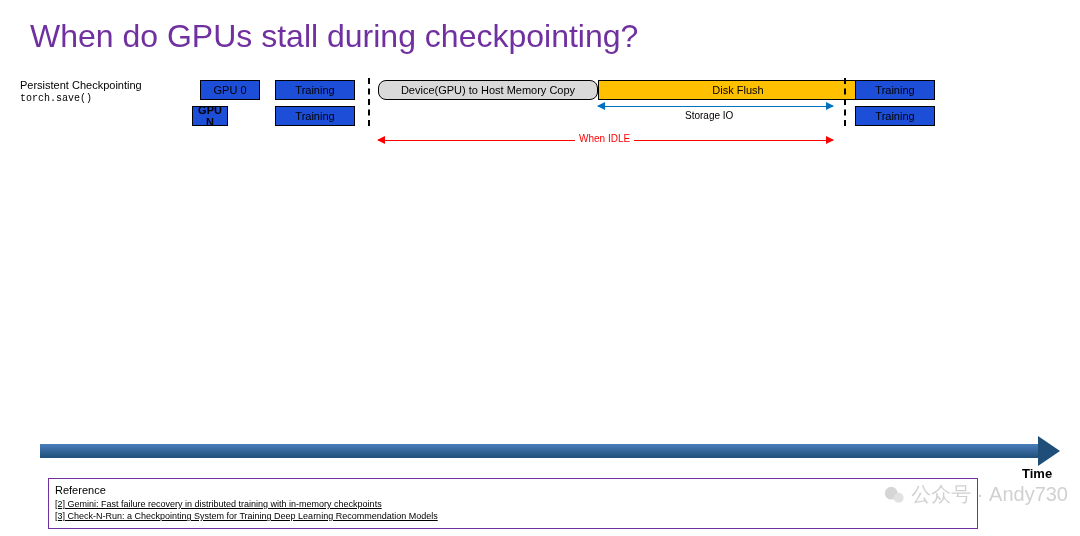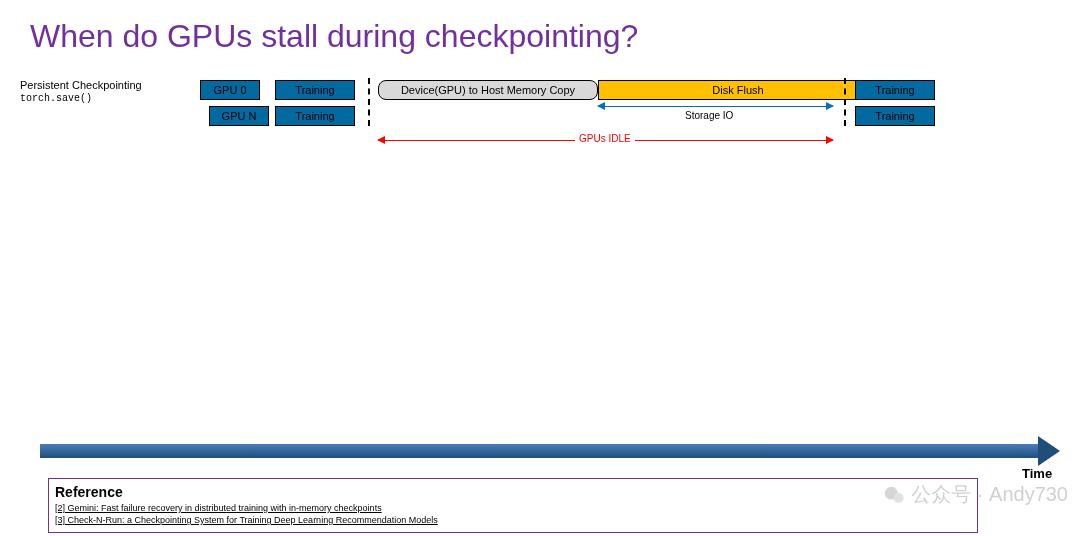--- a/index.html
+++ b/index.html
@@ -26,21 +26,21 @@
     left: 20px;
     top: 78px;
     font-size: 11px;
     line-height: 1.3;
   }
   .subtitle-group .t1 { color: #000; }
   .subtitle-group .t2 { color: #000; font-family: "Courier New", monospace; font-size: 10px;}
   .box {
     position: absolute;
     border: 1px solid #000;
-    background: #0369a1;
+    background: #1d4ed8;
     font-size: 11px;
     text-align: center;
     display: flex;
     align-items: center;
     justify-content: center;
     height: 20px;
   }
   .box.wide { background: #d9d9d9; }
   .box.yellow { background: #ffc000; }
   .vdash {
@@ -121,21 +121,21 @@
   .ref-box {
     position:absolute;
     left:48px;
     top:478px;
     width:930px;
     border:1px solid #7030a0;
     padding:4px 6px 6px 6px;
     font-size:9px;
     line-height:1.35;
   }
-  .ref-box .hdr { font-weight:bold; text-decoration: none; font-size:14px;}
+  .ref-box .hdr { font-weight:normal; text-decoration: none; font-size:11px;}
   .ref-box div span { text-decoration: underline; }
   
   .wm {
     position:absolute;
     right:12px;
     bottom:28px;
     color:rgba(120,120,120,0.35);
     font-size:20px;
     display:flex;
     align-items:center;
@@ -153,32 +153,32 @@
   <div class="t1">Persistent Checkpointing</div>
   <div class="t2">torch.save()</div>
 </div>
 
 <div class="box" style="left:200px; top:80px; width:60px;">GPU 0</div>
 <div class="box" style="left:275px; top:80px; width:80px;">Training</div>
 <div class="box wide" style="left:378px; top:80px; width:220px;border-radius:8px;">Device(GPU) to Host Memory Copy</div>
 <div class="box yellow" style="left:598px; top:80px; width:280px;">Disk Flush</div>
 <div class="box" style="left:855px; top:80px; width:80px;">Training</div>
 
-<div class="box" style="left:209px; top:106px; width:60px;">GPU N</div>
+<div class="box" style="left:192px; top:106px; width:36px;font-weight:bold;">GPU N</div>
 <div class="box" style="left:275px; top:106px; width:80px;">Training</div>
 <div class="box" style="left:855px; top:106px; width:80px;">Training</div>
 
 <div class="vdash" style="left:368px; top:78px;"></div>
 <div class="vdash" style="left:844px; top:78px;"></div>
 
 <div class="blue-arrow" style="left:598px; top:106px; width:235px;"></div>
 <div class="blue-label" style="left:685px; top:110px;">Storage IO</div>
 
 <div class="red-arrow" style="left:378px; top:140px; width:455px;"></div>
-<div class="red-label" style="left:575px; top:133px;">GPUs IDLE</div>
+<div class="red-label" style="left:575px; top:133px;">When IDLE</div>
 
 <div class="time-axis"></div>
 <div class="time-axis-head"></div>
 <div class="time-label">Time</div>
 
 <div class="ref-box">
   <div class="hdr">Reference</div>
   <div><span>[2] Gemini: Fast failure recovery in distributed training with in-memory checkpoints</span></div>
   <div><span>[3] Check-N-Run: a Checkpointing System for Training Deep Learning Recommendation Models</span></div>
 </div>

